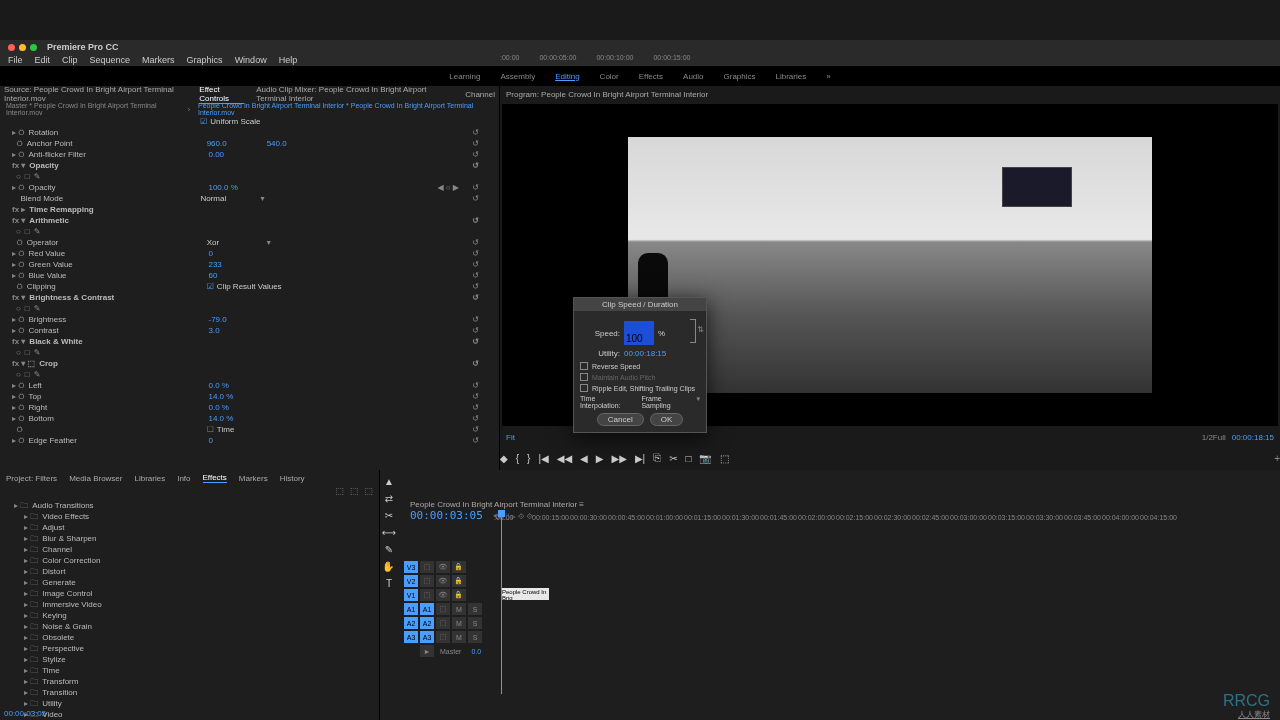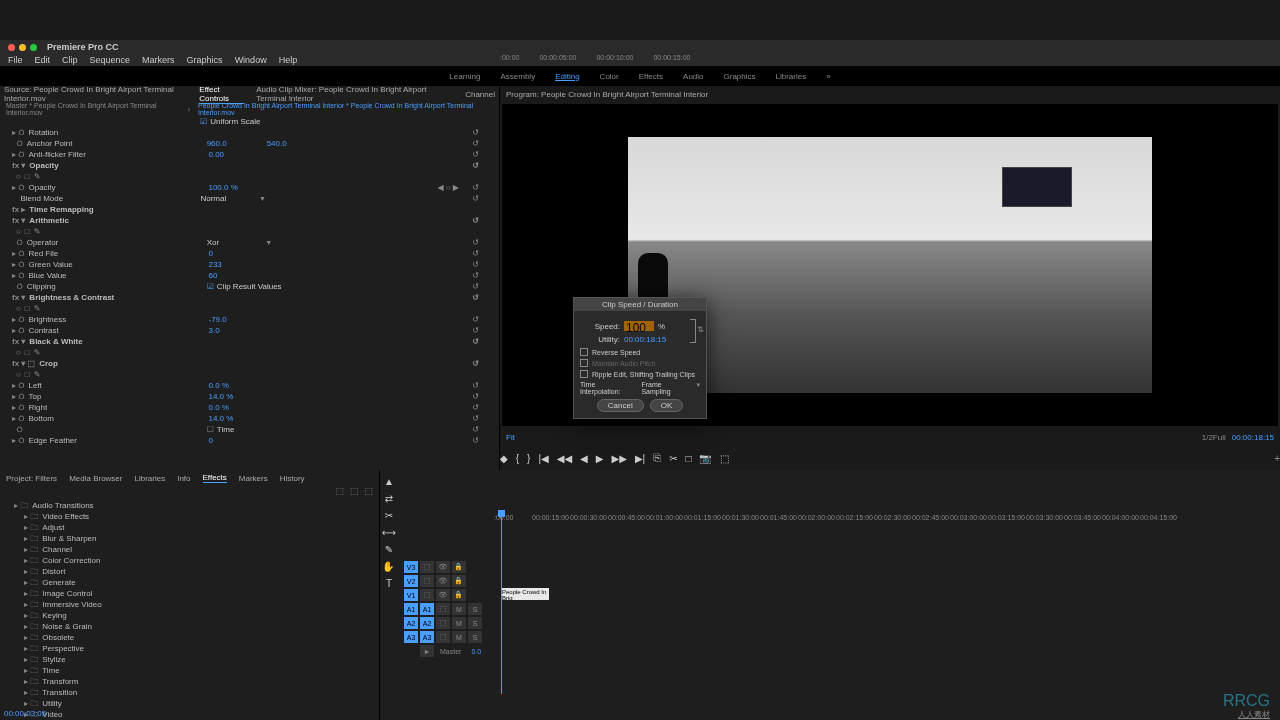--- a/index.html
+++ b/index.html
@@ -56,21 +56,21 @@
 .ruler { position: absolute; left: 90px; top: 14px; right: 0; height: 12px; display: flex; font-size: 7px; color: #888; }
 .ruler span { width: 38px; }
 .clip { position: absolute; left: 97px; top: 88px; width: 48px; height: 12px; background: #e8e8e8; font-size: 6px; color: #000; padding: 1px; overflow: hidden; }
 .playhead { position: absolute; left: 97px; top: 14px; width: 1px; height: 180px; background: #4a9eff; }
 .playhead::before { content: ""; position: absolute; top: -4px; left: -3px; width: 7px; height: 7px; background: #4a9eff; }
 .dialog { position: absolute; left: 573px; top: 297px; width: 134px; background: #2a2a2a; border: 1px solid #555; box-shadow: 0 4px 20px rgba(0,0,0,0.7); font-size: 8px; z-index: 100; }
 .dialog-title { background: #444; text-align: center; padding: 2px; }
 .dialog-body { padding: 6px; }
 .dialog-row { display: flex; align-items: center; margin: 4px 0; gap: 4px; }
 .dialog-row label { flex: 0 0 40px; text-align: right; color: #ccc; }
-.dialog-row .input { background: #a16207; color: #000; width: 30px; height: 10px; font-size: 12px; padding: 0 2px; }
+.dialog-row .input { background: #1d4ed8; color: #000; width: 30px; height: 10px; font-size: 10px; padding: 12px 2px; }
 .dialog-row .link-val { color: #4a9eff; }
 .dialog-chk { display: flex; align-items: center; gap: 4px; margin: 3px 0; font-size: 7px; }
 .dialog-chk .box { width: 8px; height: 8px; border: 1px solid #888; }
 .dialog-chk.disabled { color: #666; }
 .dialog-select { display: flex; gap: 4px; font-size: 7px; margin: 3px 0; }
 .dialog-buttons { display: flex; justify-content: center; gap: 6px; margin-top: 4px; }
 .dialog-buttons button { background: #444; border: 1px solid #666; color: #ccc; padding: 1px 10px; font-size: 8px; border-radius: 8px; }
 .timeline-narrow { position: absolute; left: 500px; top: 54px; width: 140px; height: 10px; display: flex; font-size: 7px; color: #888; gap: 20px; }
 .src-timecode { position: absolute; left: 4px; bottom: 2px; font-size: 8px; color: #4a9eff; }
 .watermark { position: absolute; right: 10px; bottom: 10px; font-size: 16px; color: #3ac; opacity: 0.6; }
@@ -198,21 +198,21 @@
         </div>
       <div class="effect-row">
           <span class="toggle">&nbsp;&nbsp;Ö</span>
           <span class="name">Operator</span>
           <span class="val" style="color:#ccc">Xor</span>
           <span style="color:#888">▾</span>
           <span class="reset">↺</span>
         </div>
       <div class="effect-row">
           <span class="toggle">▸ Ö</span>
-          <span class="name">Red File</span>
+          <span class="name">Red Value</span>
           <span class="val">0</span>
           <span class="reset">↺</span>
         </div>
       <div class="effect-row">
           <span class="toggle">▸ Ö</span>
           <span class="name">Green Value</span>
           <span class="val">233</span>
           <span class="reset">↺</span>
         </div>
       <div class="effect-row">
@@ -397,20 +397,25 @@
     <div class="tool-column">
       <span>▲</span>
       <span>⇄</span>
       <span>✂</span>
       <span>⟷</span>
       <span>✎</span>
       <span>✋</span>
       <span>T</span>
     </div>
     <div class="tracks">
+      <div class="timeline-header">
+        <span>People Crowd In Bright Airport Terminal Interior</span> ≡<br>
+        <span class="timecode-big">00:00:03:05</span>
+        <span style="margin-left:8px;color:#888">⟲ ⬚ ▹ ⟐ ⟐</span>
+      </div>
       <div class="ruler" id="tl-ruler">
           <span>:00:00</span>
           <span>00:00:15:00</span>
           <span>00:00:30:00</span>
           <span>00:00:45:00</span>
           <span>00:01:00:00</span>
           <span>00:01:15:00</span>
           <span>00:01:30:00</span>
           <span>00:01:45:00</span>
           <span>00:02:00:00</span>

